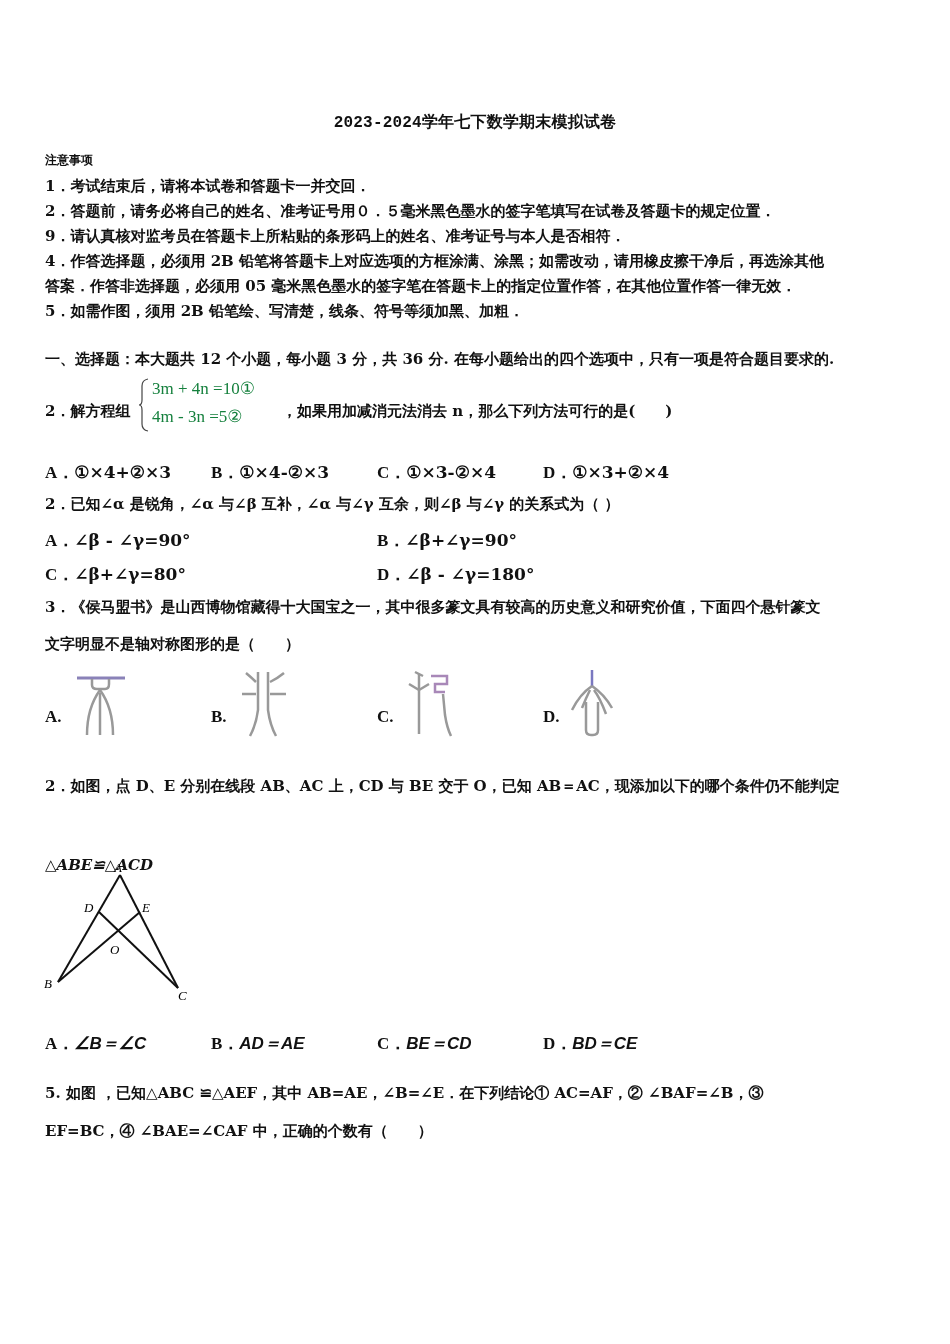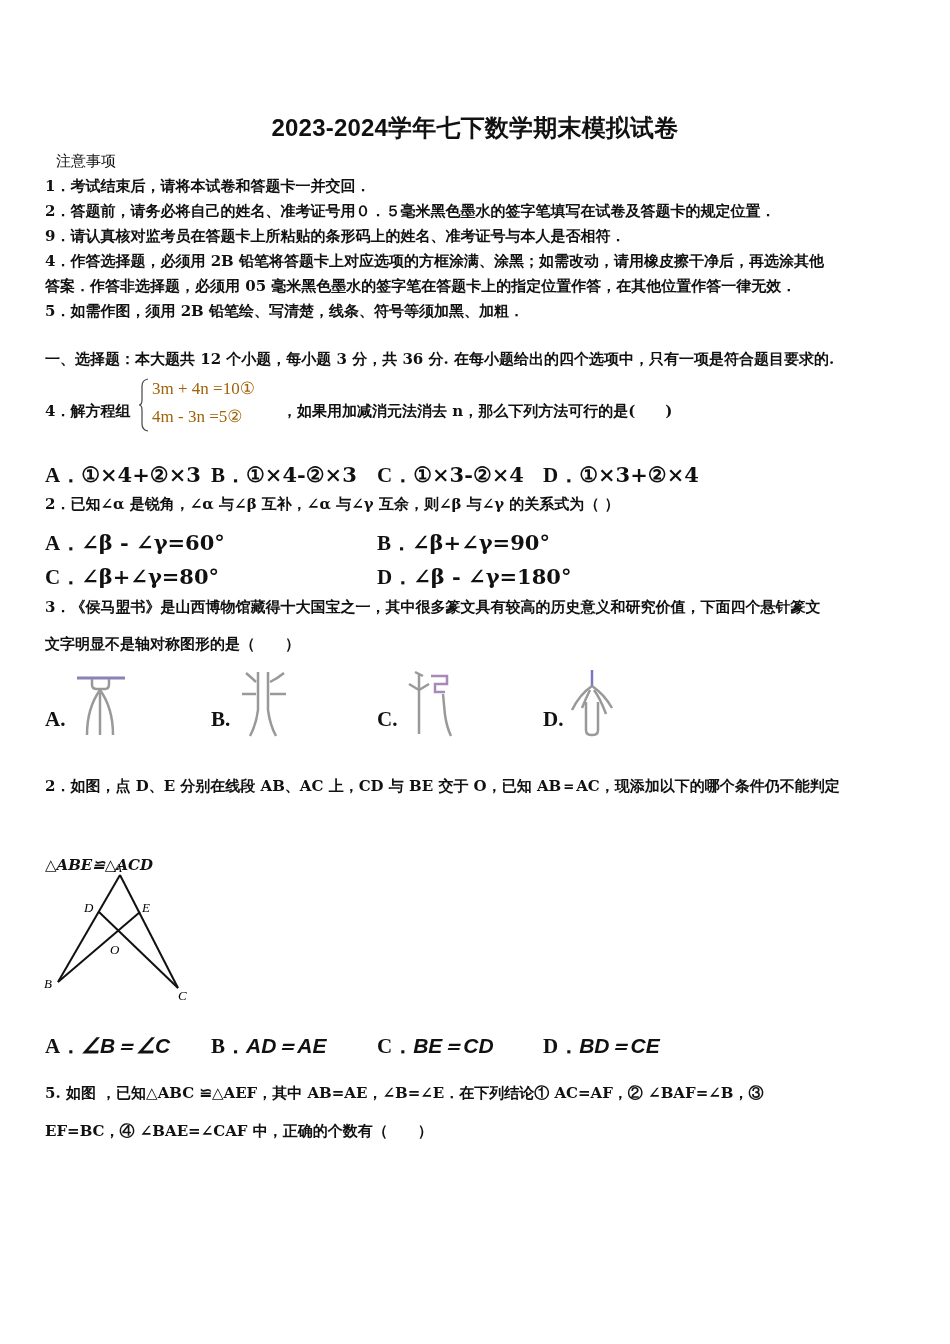--- a/index.html
+++ b/index.html
@@ -4,71 +4,71 @@
   <style>
     html, body { margin: 0; padding: 0; background: #ffffff; }
     body {
       width: 950px; height: 1344px; position: relative; overflow: hidden;
       font-family: "DejaVu Serif", "Liberation Serif", serif;
       color: #111111;
     }
     .abs { position: absolute; white-space: nowrap; }
     .title {
       left: 0; width: 950px; top: 112px; text-align: center;
-      font-family: Liberation Sans, sans-serif;
-      font-weight: bold; font-size: 24px; letter-spacing: 0.2px;
+      font-family: Liberation Mono, monospace;
+      font-weight: bold; font-size: 16px; letter-spacing: 0.2px;
     }
-    .notice-head { left: 56px; top: 152px; font-size: 15px; font-weight: normal; }
+    .notice-head { left: 45px; top: 152px; font-size: 12px; font-weight: bold; }
     .notice { left: 45px; font-size: 15px; font-weight: bold; }
     .section { left: 45px; top: 350px; font-size: 15px; font-weight: bold; }
     .q { left: 45px; font-size: 15px; font-weight: bold; }
-    .opt { font-size: 21px; font-weight: bold; }
+    .opt { font-size: 17px; font-weight: bold; }
     .opt .lbl { font-family: "Liberation Serif", serif; font-weight: bold; }
     .it { font-style: italic; font-family: Liberation Sans, sans-serif; }
     .eq-wrap { left: 138px; top: 378px; width: 140px; height: 54px; }
     .brace { position: absolute; left: 0; top: 0; }
     .eq-line {
       position: absolute; left: 14px; font-family: "Liberation Serif", serif;
-      font-size: 17px; color: #a16207; font-weight: normal; white-space: nowrap;
+      font-size: 17px; color: #15803d; font-weight: normal; white-space: nowrap;
     }
     .seal { position: absolute; }
     .fig { position: absolute; left: 40px; top: 860px; }
   </style>
 </head>
 <body>
 
 <div class="abs title">2023-2024学年七下数学期末模拟试卷</div>
 
 <div class="abs notice-head">注意事项</div>
 <div class="abs notice" style="top:177px">1．考试结束后，请将本试卷和答题卡一并交回．</div>
 <div class="abs notice" style="top:202px">2．答题前，请务必将自己的姓名、准考证号用０．５毫米黑色墨水的签字笔填写在试卷及答题卡的规定位置．</div>
 <div class="abs notice" style="top:227px">9．请认真核对监考员在答题卡上所粘贴的条形码上的姓名、准考证号与本人是否相符．</div>
 <div class="abs notice" style="top:252px">4．作答选择题，必须用 2B 铅笔将答题卡上对应选项的方框涂满、涂黑；如需改动，请用橡皮擦干净后，再选涂其他</div>
 <div class="abs notice" style="top:277px">答案．作答非选择题，必须用 05 毫米黑色墨水的签字笔在答题卡上的指定位置作答，在其他位置作答一律无效．</div>
 <div class="abs notice" style="top:302px">5．如需作图，须用 2B 铅笔绘、写清楚，线条、符号等须加黑、加粗．</div>
 
 <div class="abs section">一、选择题：本大题共 12 个小题，每小题 3 分，共 36 分. 在每小题给出的四个选项中，只有一项是符合题目要求的.</div>
 
-<div class="abs q" style="top:402px">4．解方程组</div>
+<div class="abs q" style="top:402px">2．解方程组</div>
 <div class="abs eq-wrap">
   <svg class="brace" width="12" height="54" viewBox="0 0 12 54">
     <path d="M10 1 Q4 2 4 8 L4 22 Q4 27 1 27 Q4 27 4 32 L4 46 Q4 52 10 53" fill="none" stroke="#444" stroke-width="1.2"></path>
   </svg>
   <div class="eq-line" style="top:0px">3m + 4n =10①</div>
   <div class="eq-line" style="top:28px">4m - 3n =5②</div>
 </div>
 <div class="abs q" style="left:282px; top:402px">，如果用加减消元法消去 n，那么下列方法可行的是(　　)</div>
 
 <div class="abs opt" style="left:45px; top:461px"><span class="lbl">A．</span><span>①×4+②×3</span></div>
 <div class="abs opt" style="left:211px; top:461px"><span class="lbl">B．</span><span>①×4-②×3</span></div>
 <div class="abs opt" style="left:377px; top:461px"><span class="lbl">C．</span><span>①×3-②×4</span></div>
 <div class="abs opt" style="left:543px; top:461px"><span class="lbl">D．</span><span>①×3+②×4</span></div>
 
 <div class="abs q" style="top:495px">2．已知∠α 是锐角，∠α 与∠β 互补，∠α 与∠γ 互余，则∠β 与∠γ 的关系式为（ ）</div>
-<div class="abs opt" style="left:45px; top:529px"><span class="lbl">A．</span><span>∠β - ∠γ=60°</span></div>
+<div class="abs opt" style="left:45px; top:529px"><span class="lbl">A．</span><span>∠β - ∠γ=90°</span></div>
 <div class="abs opt" style="left:377px; top:529px"><span class="lbl">B．</span><span>∠β+∠γ=90°</span></div>
 <div class="abs opt" style="left:45px; top:563px"><span class="lbl">C．</span><span>∠β+∠γ=80°</span></div>
 <div class="abs opt" style="left:377px; top:563px"><span class="lbl">D．</span><span>∠β - ∠γ=180°</span></div>
 
 <div class="abs q" style="top:598px">3．《侯马盟书》是山西博物馆藏得十大国宝之一，其中很多篆文具有较高的历史意义和研究价值，下面四个悬针篆文</div>
 <div class="abs q" style="top:635px">文字明显不是轴对称图形的是（　　）</div>
 
 <div class="abs opt" style="left:45px; top:706px"><span class="lbl">A.</span></div>
 <svg class="seal" style="left:75px; top:673px" width="55" height="65" viewBox="0 0 55 65">
   <line x1="2" y1="5" x2="50" y2="5" stroke="#8a82b8" stroke-width="3"></line>

